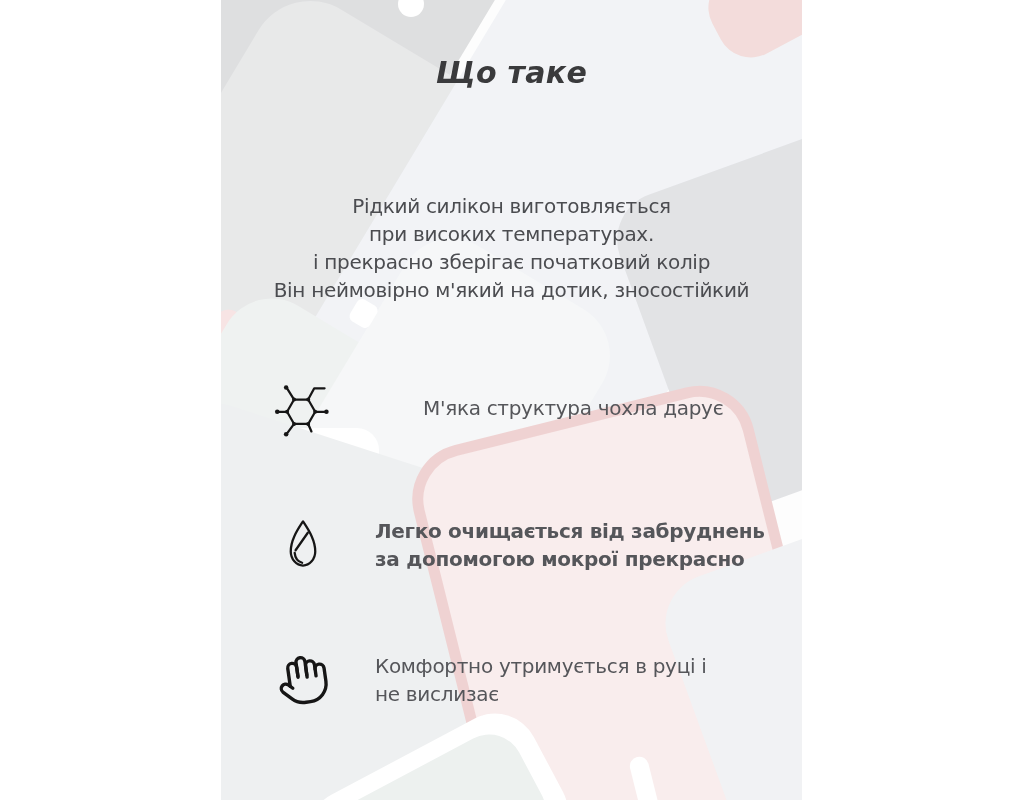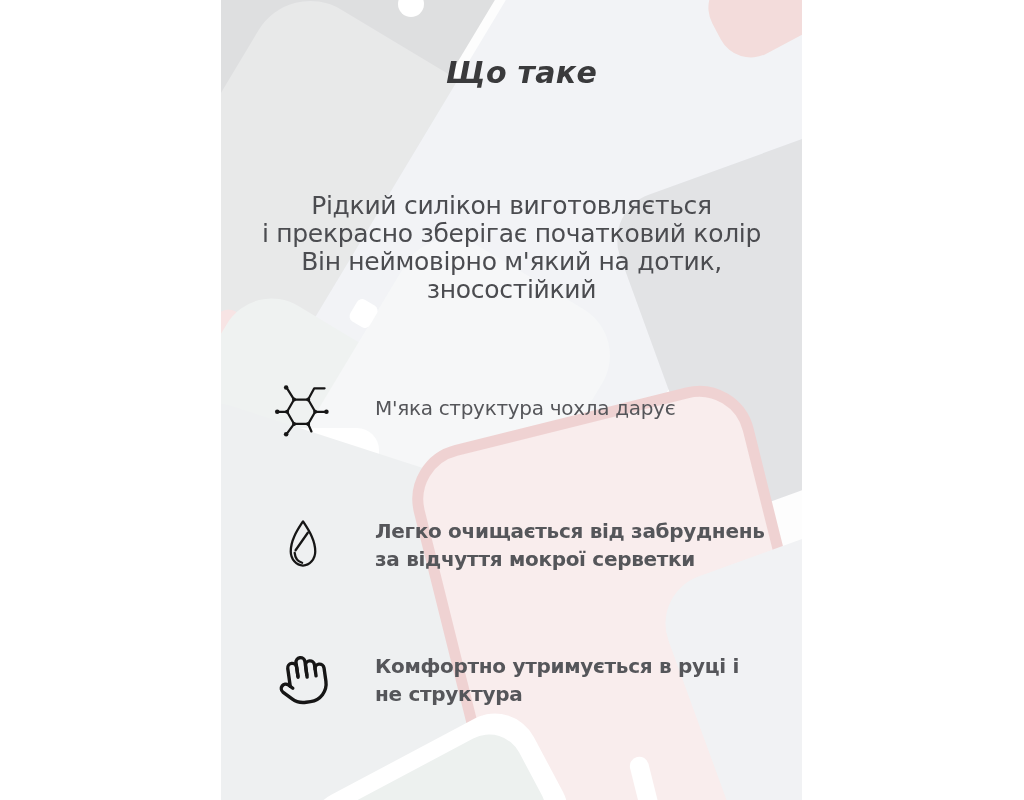--- a/index.html
+++ b/index.html
@@ -23,28 +23,28 @@
   .case-faint-center{left:95px;top:250px;width:230px;height:390px;background:#f4f6f7;transform:rotate(31deg);border-radius:54px;}
   .camera-square{left:131px;top:301px;width:23px;height:25px;background:#ffffff;border-radius:6px;transform:rotate(31deg);}
   .case-grayblock-bottom{left:-150px;top:440px;width:430px;height:640px;background:#ebedee;transform:rotate(18deg);border-radius:54px;}
   .case-pink-big{left:242px;top:408px;width:350px;height:560px;background:#f8e9e9;border:11px solid #ecc9c9;transform:rotate(-14deg);border-radius:56px;box-sizing:border-box;}
   .camera-slot{left:415px;top:756px;width:19px;height:70px;background:#ffffff;border-radius:10px;transform:rotate(-14deg);}
   .case-bottomright{left:495px;top:540px;width:240px;height:420px;background:#eef0f2;transform:rotate(-20deg);border-radius:50px;}
   .case-mint-bottom-rim{left:92px;top:748px;width:250px;height:150px;background:#ffffff;transform:rotate(-28deg);border-radius:44px;}
   .case-mint-bottom{left:108px;top:766px;width:214px;height:116px;background:#e9eeec;transform:rotate(-28deg);border-radius:34px;}
   .bg-soften{position:absolute;inset:0;background:rgba(255,255,255,0.18);}
   
-  .title{position:absolute;left:10px;top:54px;width:100%;margin:0;text-align:center;
+  .title{position:absolute;left:0;top:54px;width:100%;margin:0;text-align:center;
          font-size:30px;line-height:38px;font-weight:bold;font-style:italic;
          color:#3a3a3c;letter-spacing:0.3px;z-index:3;}
   .intro{position:absolute;left:0;top:192px;width:100%;margin:0;text-align:center;
-         font-size:25px;line-height:28px;color:#4b4c50;letter-spacing:-0.3px;z-index:3;}
+         font-size:20px;line-height:28px;color:#4b4c50;letter-spacing:-0.3px;z-index:3;}
   .intro span{display:block;}
   .feature{position:absolute;left:50px;width:510px;display:flex;align-items:center;z-index:3;}
-  .f1{top:366px;}.f2{top:503px;font-weight:bold;}.f3{top:638px;font-weight:bold;}
+  .f1{top:366px;gap:48px;}.f2{top:503px;font-weight:bold;}.f3{top:638px;}
   .icon-box{flex:0 0 64px;height:84px;display:flex;align-items:center;justify-content:center;}
   .feature-text{margin-left:40px;font-size:20px;line-height:28.5px;color:#55565a;letter-spacing:-0.3px;}
   .feature-text span{display:block;}
   svg{display:block;}
 </style>
 </head>
 <body>
 
 <div class="canvas">
   <div class="poster">
@@ -70,20 +70,21 @@
       <div class="shape case-mint-bottom"></div>
       <div class="bg-soften"></div>
     </div>
 
     <h1 class="title">
       <span>Що таке</span><br>
     </h1>
 
     <p class="intro">
       <span>Рідкий силікон виготовляється</span>
+      <span>при високих температурах.</span>
       <span>і прекрасно зберігає початковий колір</span>
       <span>Він неймовірно м'який на дотик, зносостійкий</span>
     </p>
 
     <div class="feature f1">
       <div class="icon-box">
         <svg width="60" height="62" viewBox="0 0 64 64" fill="none" stroke="#161616" stroke-width="2.4" stroke-linecap="round" stroke-linejoin="round">
           <polygon points="45,36 37.5,23 22.5,23 15,36 22.5,49 37.5,49"></polygon>
           <line x1="22.5" y1="23" x2="15" y2="11"></line>
           <polyline points="37.5,23 44,11 55,11"></polyline>
@@ -113,33 +114,33 @@
     <div class="feature f2">
       <div class="icon-box">
         <svg width="42" height="56" viewBox="0 0 48 64" fill="none" stroke="#161616" stroke-width="2.6" stroke-linecap="round" stroke-linejoin="round">
           <path d="M24 5 C19 13 10 25 10 39.5 C10 48 16.3 55.5 24 55.5 C31.7 55.5 38 48 38 39.5 C38 25 29 13 24 5 Z"></path>
           <line x1="29.5" y1="18" x2="15.5" y2="38"></line>
           <path d="M14.5 41 C15 47 18.5 51 23 52.3"></path>
         </svg>
       </div>
       <div class="feature-text">
         <span>Легко очищається від забруднень</span>
-        <span>за відчуття мокрої серветки</span>
+        <span>за допомогою мокрої прекрасно</span>
       </div>
     </div>
 
     <div class="feature f3">
       <div class="icon-box" style="transform:rotate(-8deg);">
         <svg width="54" height="54" viewBox="0 0 24 24" fill="none" stroke="#161616" stroke-width="1.5" stroke-linecap="round" stroke-linejoin="round">
           <path d="M18 11V6a2 2 0 0 0-2-2a2 2 0 0 0-2 2v5"></path>
           <path d="M14 10V4a2 2 0 0 0-2-2a2 2 0 0 0-2 2v6"></path>
           <path d="M10 10.5V6a2 2 0 0 0-2-2a2 2 0 0 0-2 2v8"></path>
           <path d="M18 8a2 2 0 1 1 4 0v6a8 8 0 0 1-8 8h-2c-2.8 0-4.5-.86-5.99-2.34l-3.6-3.6a2 2 0 0 1 2.83-2.82L7 15"></path>
         </svg>
       </div>
       <div class="feature-text">
         <span>Комфортно утримується в руці і</span>
-        <span>не структура</span>
+        <span>не вислизає</span>
       </div>
     </div>
 
   </div>
 </div>
 
 </body></html>

